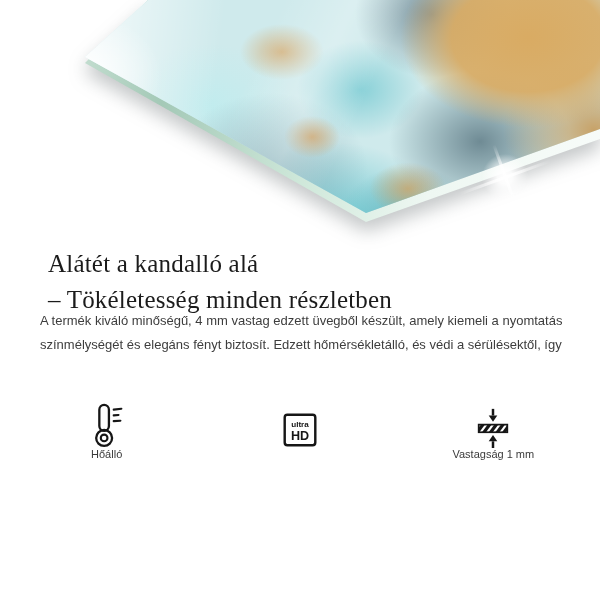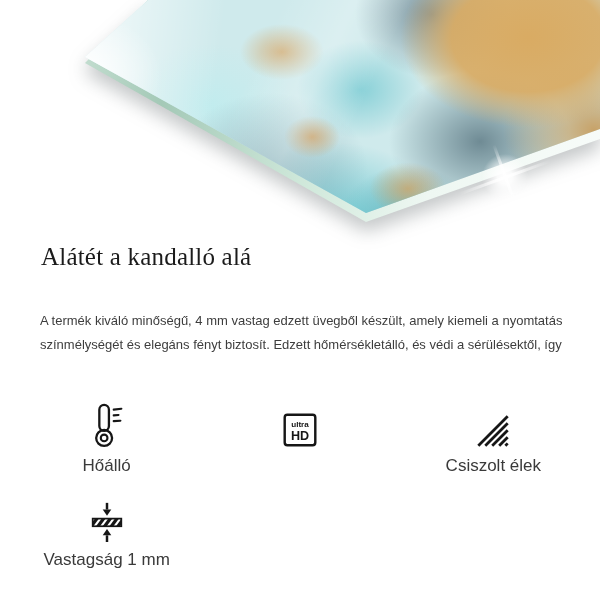--- a/index.html
+++ b/index.html
@@ -47,39 +47,39 @@
     position:absolute; left:-48px; top:-1.5px; width:96px; height:3px; transform:rotate(-20deg);
     background: linear-gradient(90deg, rgba(255,255,255,0) 0%, #fff 50%, rgba(255,255,255,0) 100%);
   }
   .sparkle .ray-v {
     position:absolute; left:-1.5px; top:-34px; width:3px; height:68px; transform:rotate(-20deg);
     background: linear-gradient(180deg, rgba(255,255,255,0) 0%, #fff 50%, rgba(255,255,255,0) 100%);
   }
 
   
   .heading {
-    position:absolute; left:40px; top:238px; margin:1px;
+    position:absolute; left:40px; top:238px; margin:8px;
     font-family:"Liberation Serif", serif; font-weight:400;
     font-size:25px; line-height:36px; color:#1b1b1b; letter-spacing:0.2px;
   }
   .heading span { display:block; white-space:nowrap; }
   .desc {
     position:absolute; left:40px; top:309px; margin:0; width:545px;
     font-size:13px; line-height:24px; color:#3d3d3d;
   }
   .desc span { display:block; white-space:nowrap; }
 
   
   .features {
     position:absolute; left:10px; top:400px; width:580px;
     display:grid; grid-template-columns:1fr 1fr 1fr; row-gap:18px;
   }
   .feature { display:flex; flex-direction:column; align-items:center; }
   .feature .icon-box { height:48px; display:flex; align-items:flex-end; justify-content:center; }
-  .feature .label { margin-top:8px; font-size:17px; color:#3a3a3a; }
+  .feature .label { font-size:11px; color:#3a3a3a; }
   .feature svg { display:block; }
   .icon-stroke { fill:none; stroke:#161616; }
   .badge-text { fill:#161616; font-family:"Liberation Sans", sans-serif; text-anchor:middle; }
 </style>
 </head>
 <body>
 
 <div class="hero">
   <div class="panel">
     <div class="panel-edge"></div>
@@ -87,20 +87,21 @@
   </div>
   <div class="sparkle">
     <div class="ray-h"></div>
     <div class="ray-v"></div>
     <div class="glow"></div>
   </div>
 </div>
 
 <h1 class="heading">
   <span>Alátét a kandalló alá</span>
+  <span>– Tökéletesség minden részletben</span>
 </h1>
 
 <p class="desc">
   <span>A termék kiváló minőségű, 4 mm vastag edzett üvegből készült, amely kiemeli a nyomtatás</span>
   <span>színmélységét és elegáns fényt biztosít. Edzett hőmérsékletálló, és védi a sérülésektől, így</span>
 </p>
 
 <div class="features">
 
   <div class="feature">
@@ -122,34 +123,20 @@
       <svg width="36" height="36" viewBox="0 0 40 40">
         <rect class="icon-stroke" x="3" y="3" width="34" height="34" rx="3" stroke-width="2.7"></rect>
         <text class="badge-text" x="20" y="16.5" font-size="9" font-weight="700">ultra</text>
         <text class="badge-text" x="20" y="31" font-size="14" font-weight="800">HD</text>
       </svg>
     </div>
   </div>
 
 
 
-  <div class="feature">
-    <div class="icon-box">
-      <svg width="36" height="34" viewBox="0 0 44 44">
-        <g stroke="#161616" stroke-width="3.6">
-          <line x1="3" y1="41" x2="41" y2="3"></line>
-          <line x1="12" y1="41" x2="41" y2="12"></line>
-          <line x1="21" y1="41" x2="41" y2="21"></line>
-          <line x1="30" y1="41" x2="41" y2="30"></line>
-          <line x1="38" y1="41" x2="41" y2="38"></line>
-        </g>
-      </svg>
-    </div>
-    <span class="label">Csiszolt élek</span>
-  </div>
 
   <div class="feature">
     <div class="icon-box">
       <svg width="42" height="42" viewBox="0 0 44 44">
         <defs>
           <clipPath id="barclip">
               <rect x="7" y="19.5" width="30" height="8"></rect>
             </clipPath>
         </defs>
         <g clip-path="url(#barclip)" stroke="#161616" stroke-width="3.4">

